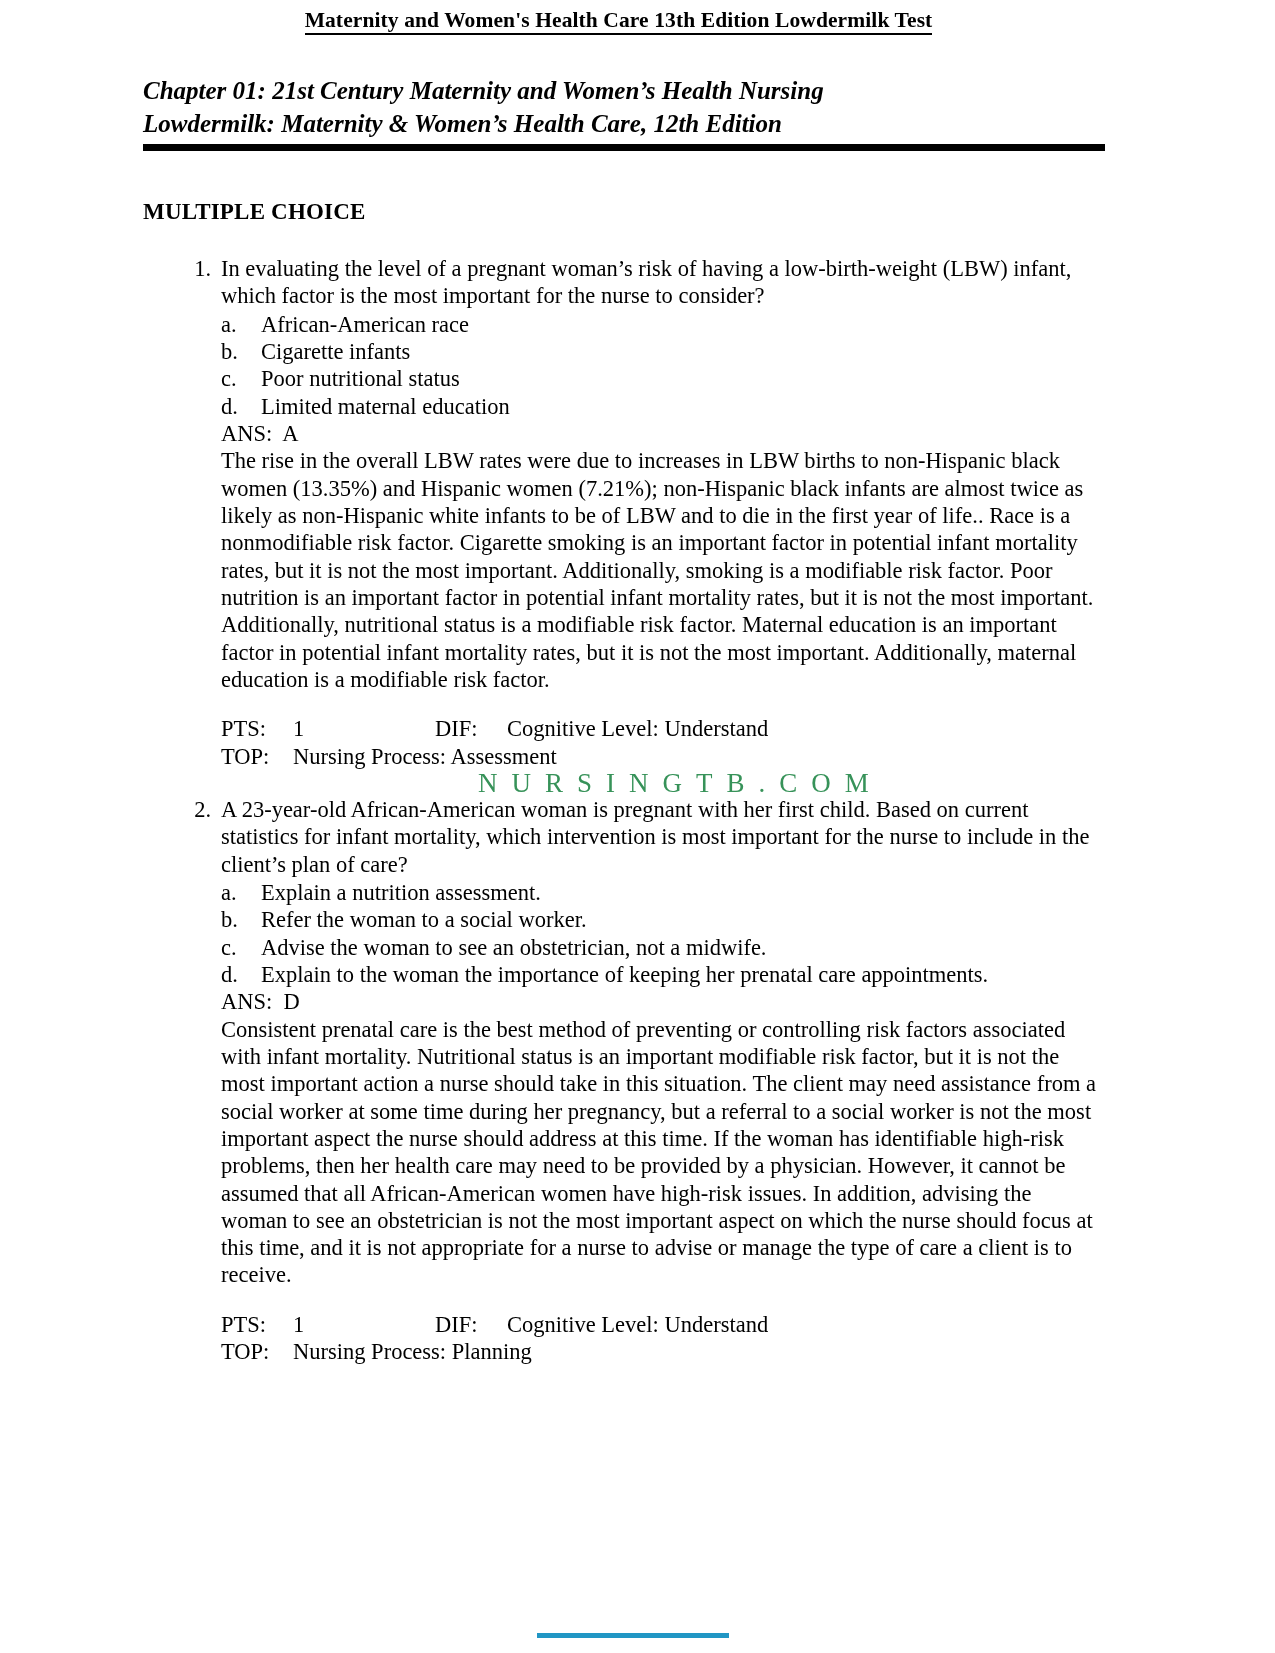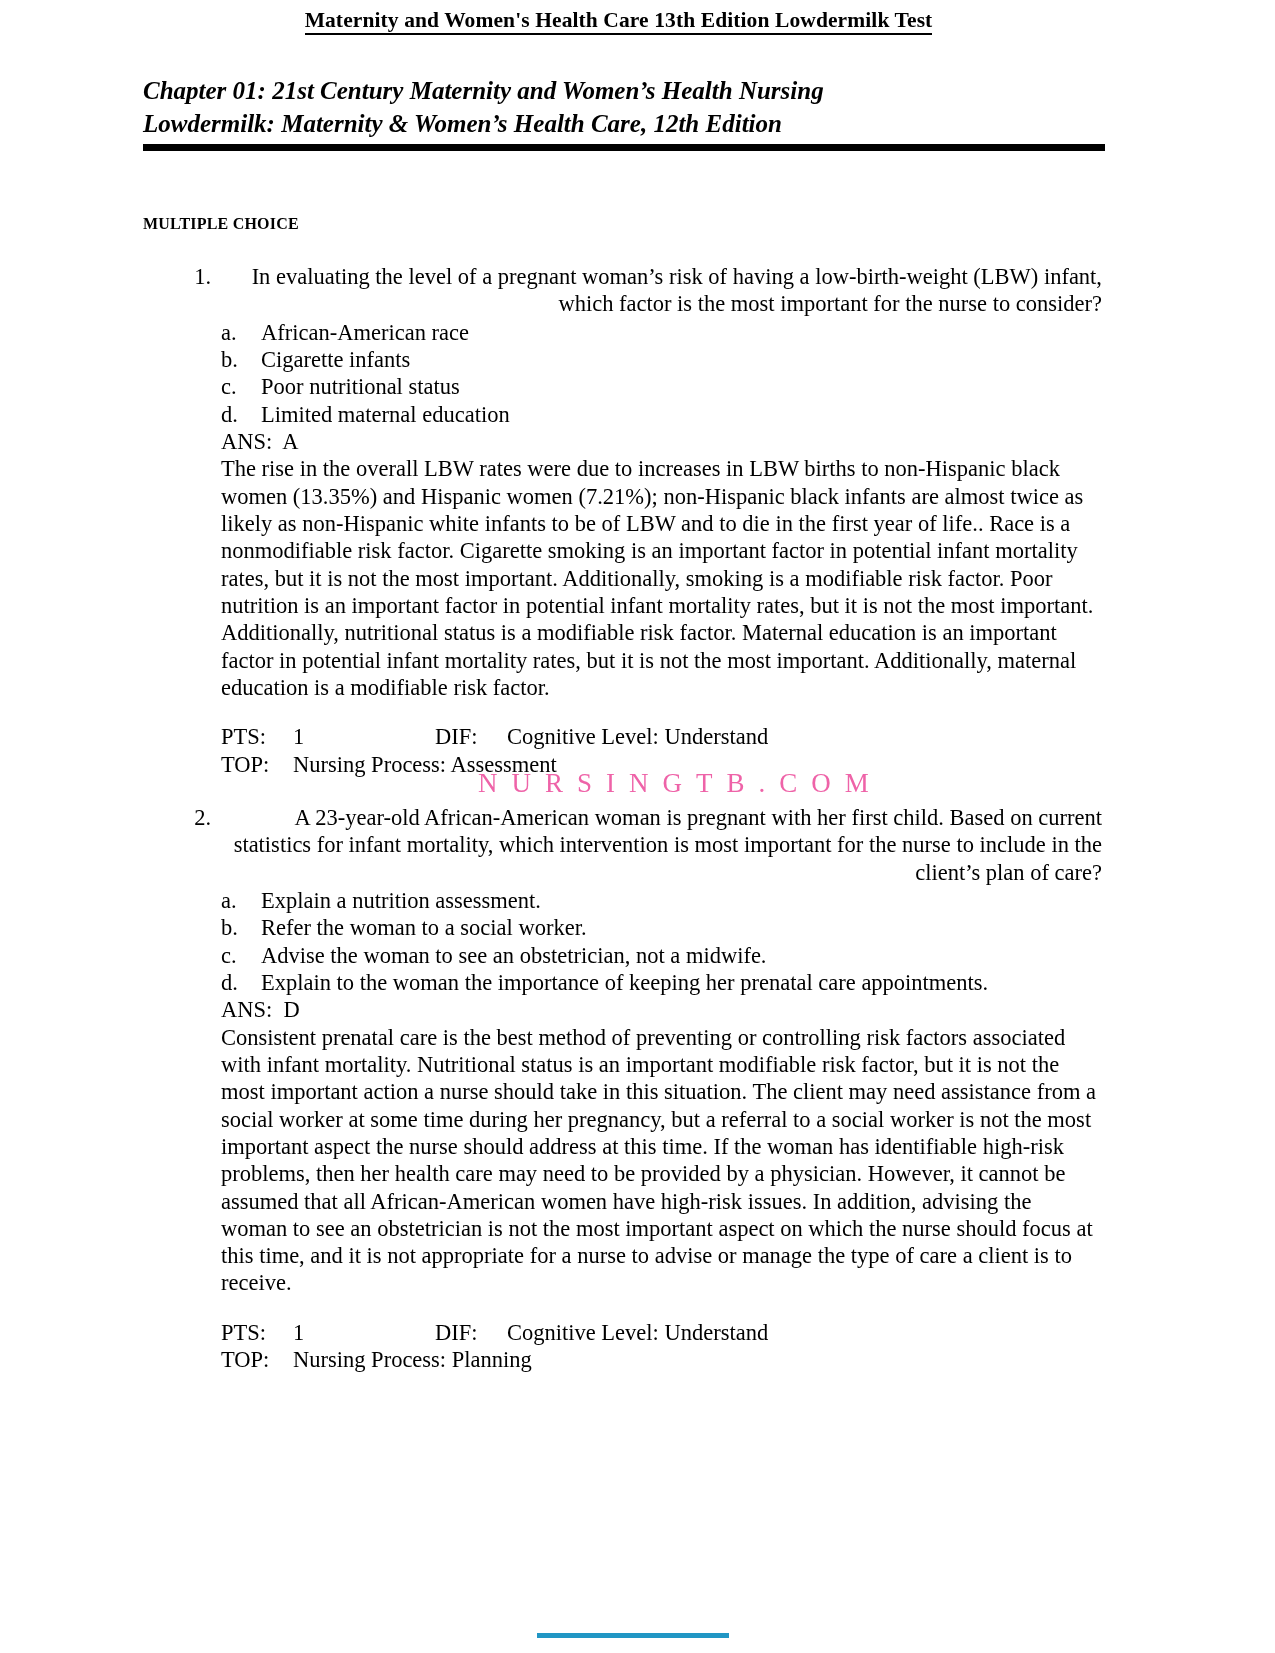--- a/index.html
+++ b/index.html
@@ -55,24 +55,24 @@
   .title-rule {
     margin-top: 4px;
     margin-left: 143px;
     width: 962px;
     height: 7px;
     background: #000000;
   }
 
   
   .section-heading {
-    margin-top: 64px;
+    margin-top: 48px;
     margin-left: 143px;
     font-weight: bold;
-    font-size: 16px;
+    font-size: 23px;
     letter-spacing: 0.2px;
   }
 
   
   .question {
     margin-left: 143px;
     margin-right: 95px;
     font-size: 22.5px;
     line-height: 1.215;
   }
@@ -85,21 +85,21 @@
   }
   .q-num {
     position: absolute;
     left: 38px;
     top: 0;
     width: 30px;
     text-align: right;
   }
   .q-stem-text {
     display: block;
-    text-align: right;
+    text-align: left;
   }
 
   .options {
     margin-top: 1px;
     padding-left: 78px;
   }
   .option {
     position: relative;
     padding-left: 40px;
     line-height: 1.215;
@@ -246,17 +246,17 @@
     <div class="ans-block">
       <div class="ans-line">ANS:  D</div>
       <div class="rationale">Consistent prenatal care is the best method of preventing or controlling risk factors associated with infant mortality. Nutritional status is an important modifiable risk factor, but it is not the most important action a nurse should take in this situation. The client may need assistance from a social worker at some time during her pregnancy, but a referral to a social worker is not the most important aspect the nurse should address at this time. If the woman has identifiable high-risk problems, then her health care may need to be provided by a physician. However, it cannot be assumed that all African-American women have high-risk issues. In addition, advising the woman to see an obstetrician is not the most important aspect on which the nurse should focus at this time, and it is not appropriate for a nurse to advise or manage the type of care a client is to receive.</div>
     </div>
     <div class="meta-block">
       <span class="meta-row"><span class="meta-key">PTS:</span><span class="meta-val-1">1</span><span class="meta-key2">DIF:</span><span>Cognitive Level: Understand</span></span>
       <span class="meta-row"><span class="meta-key">TOP:</span><span>Nursing Process: Planning</span></span>
     </div>
   </div>
 
-  <div class="watermark" style="color: #ec4899;">NURSINGTB.COM</div>
+  <div class="watermark" style="color: #15803d;">NURSINGTB.COM</div>
 
   <div class="bottom-rule" style="background: rgb(33, 150, 196);"></div>
 
 </div>
 
 </body></html>

